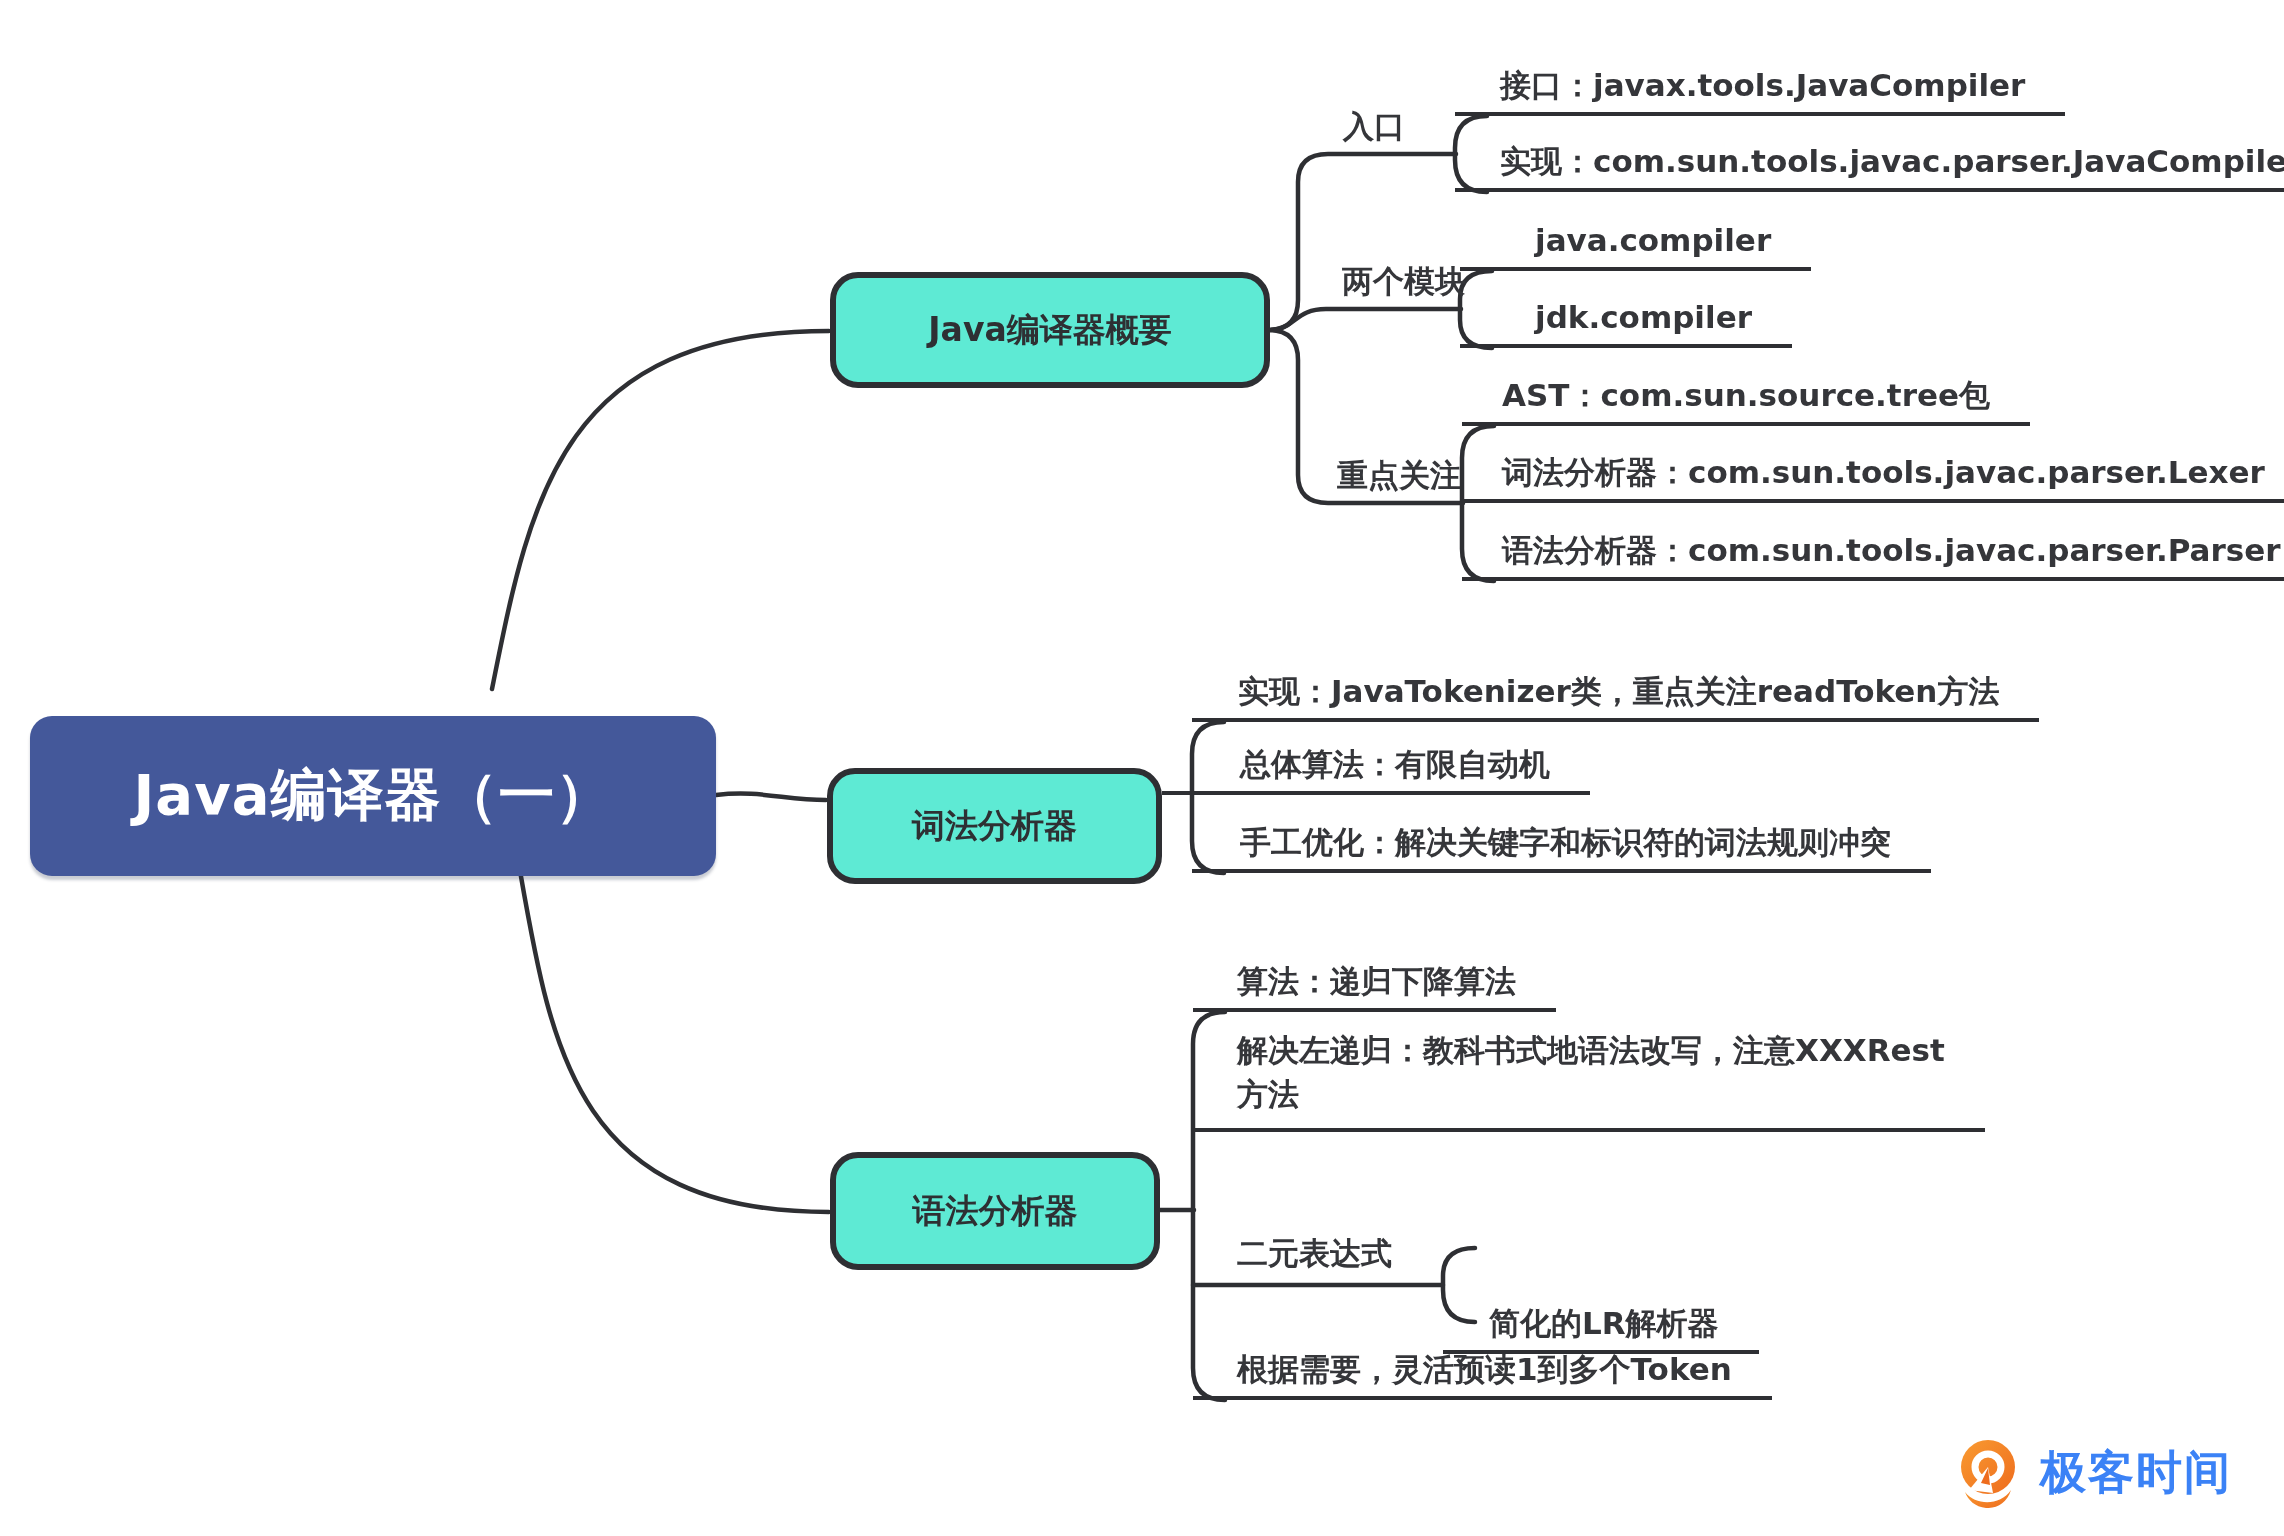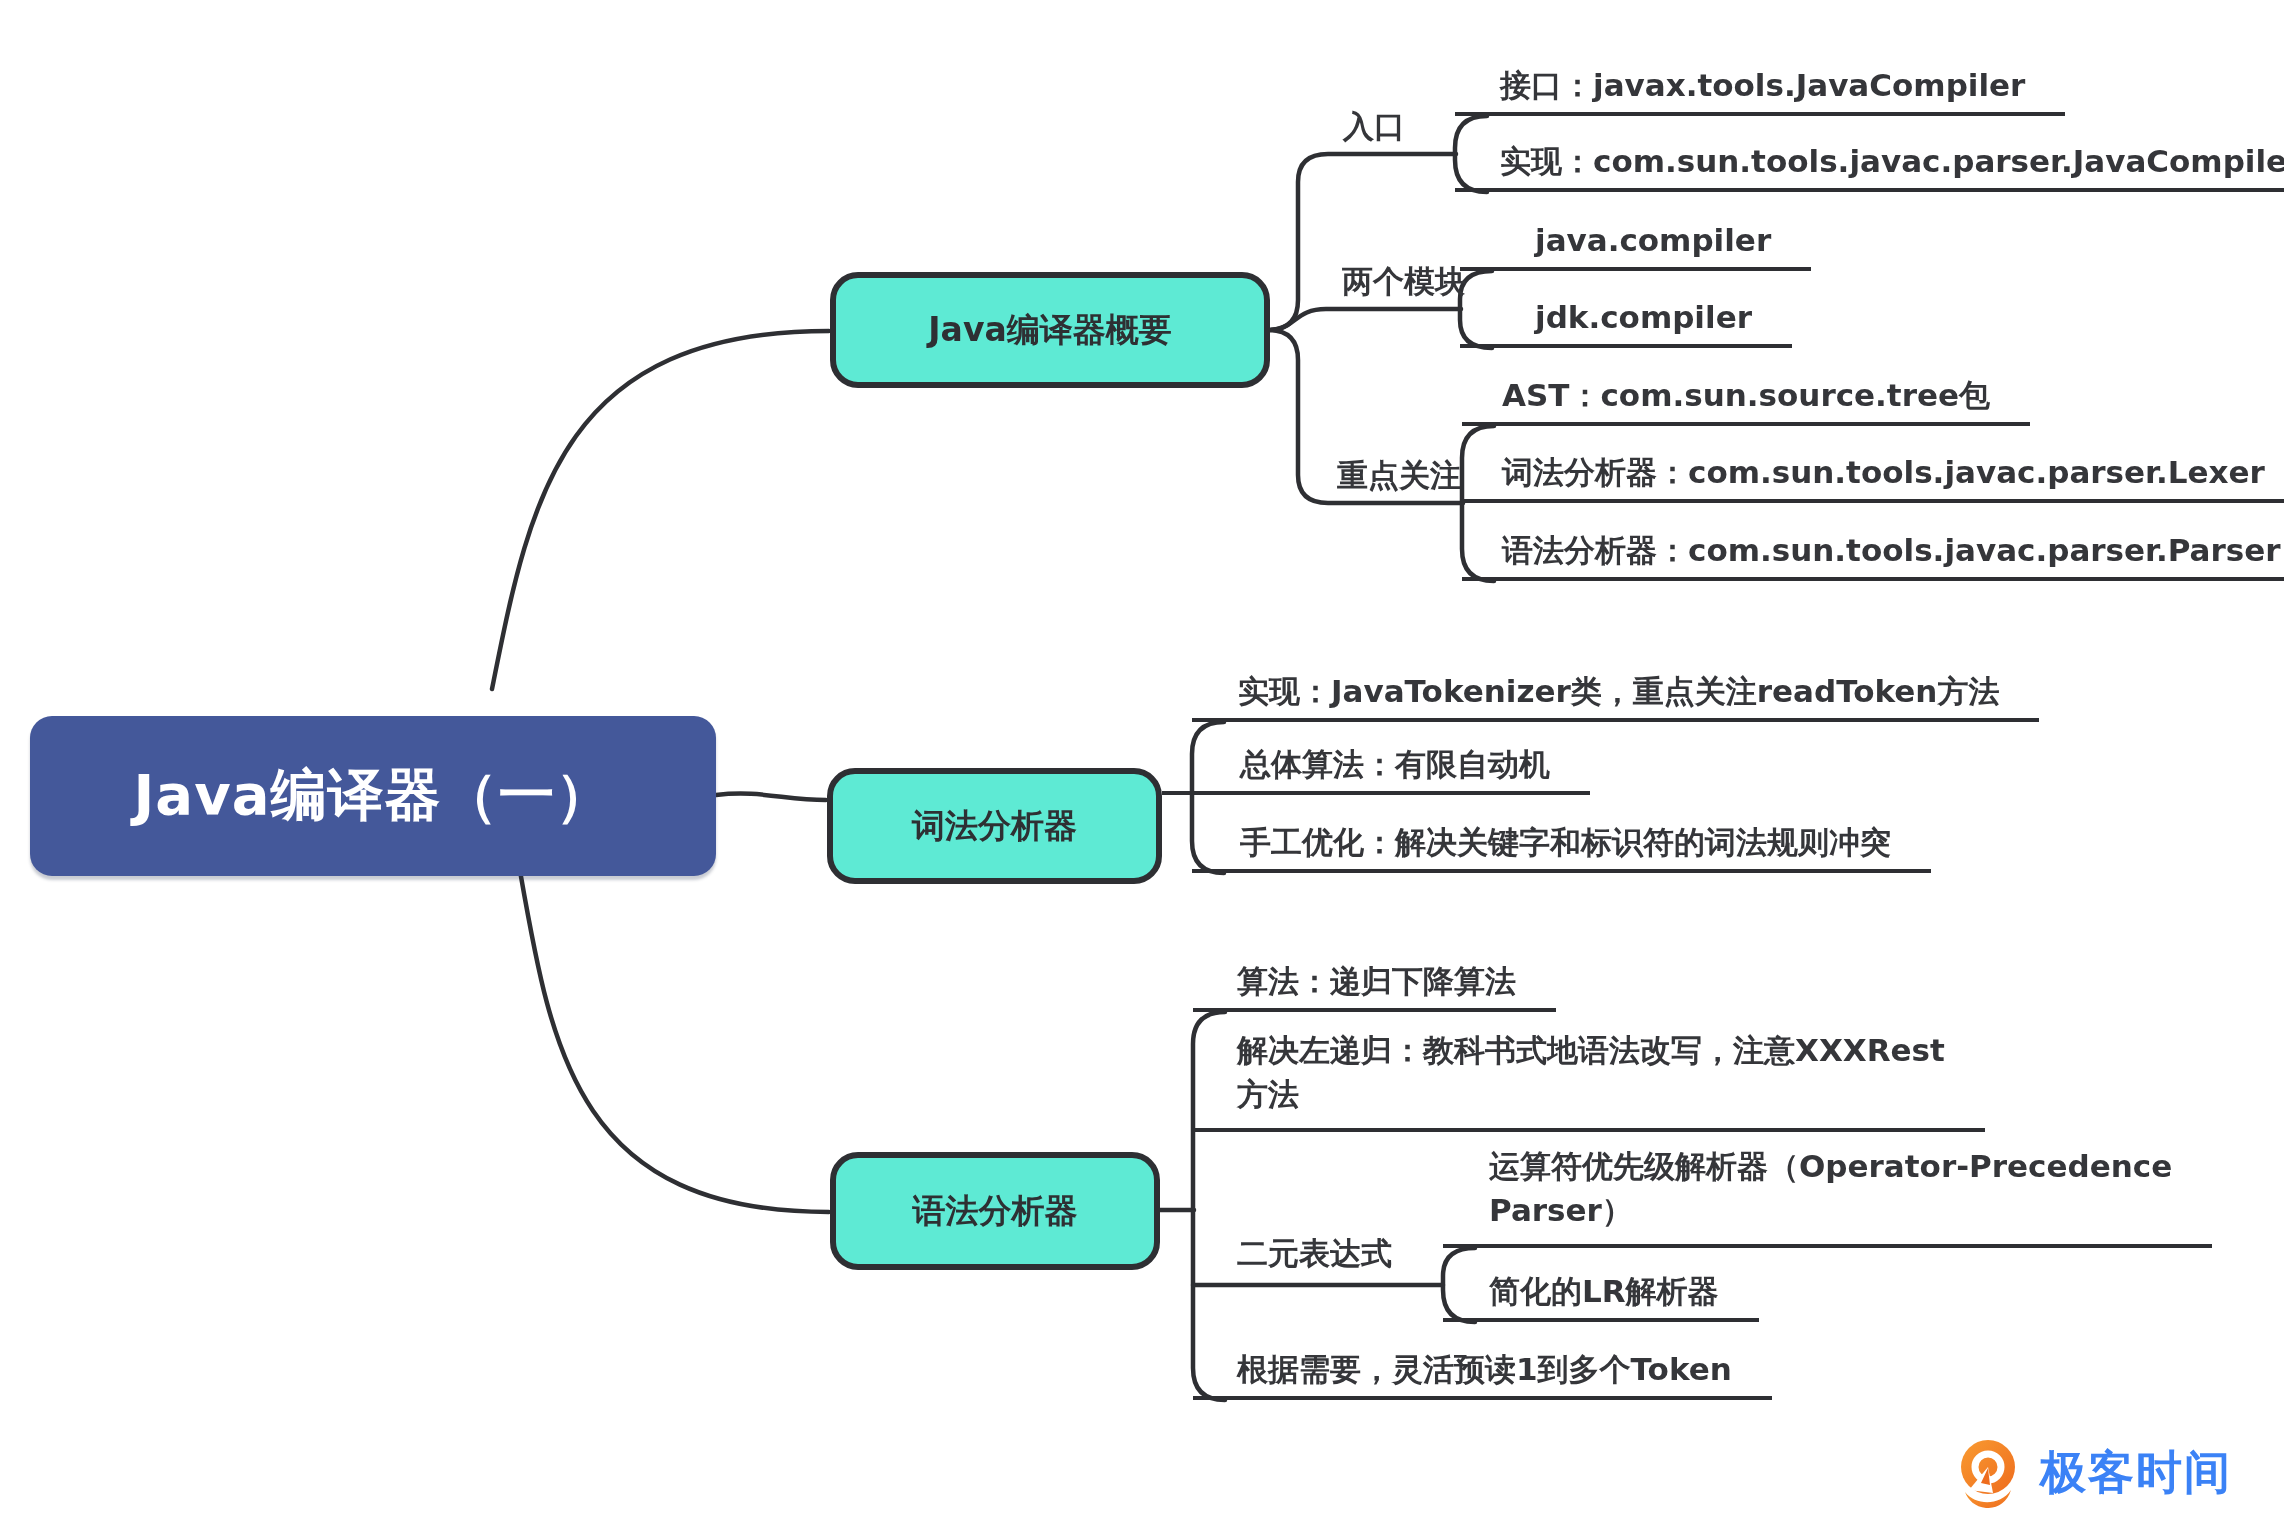--- a/index.html
+++ b/index.html
@@ -99,23 +99,21 @@
   <div class="row" style="left:1462px;top:445px;padding-left:40px;">词法分析器：com.sun.tools.javac.parser.Lexer</div>
   <div class="row" style="left:1462px;top:523px;padding-left:40px;">语法分析器：com.sun.tools.javac.parser.Parser</div>
 
   <div class="row" style="left:1192px;top:664px;padding-left:46px;">实现：JavaTokenizer类，重点关注readToken方法</div>
   <div class="row" style="left:1162px;top:737px;padding-left:78px;">总体算法：有限自动机</div>
   <div class="row" style="left:1192px;top:815px;padding-left:48px;">手工优化：解决关键字和标识符的词法规则冲突</div>
 
   <div class="row" style="left:1193px;top:954px;padding-left:44px;">算法：递归下降算法</div>
   <div class="row two-line" style="left:1193px;top:1028px;padding-left:44px;">解决左递归：教科书式地语法改写，注意XXXRest
 方法</div>
-  <div class="row two-line" style="left:1443px;top:1144px;padding-left:46px;">运算符优先级解析器（Operator-Precedence
-Parser）</div>
-  <div class="row" style="left:1443px;top:1264px;padding-left:46px;">简化的LR解析器</div>
+  <div class="row" style="left:1443px;top:1296px;padding-left:46px;">简化的LR解析器</div>
   <div class="row" style="left:1193px;top:1342px;padding-left:44px;">根据需要，灵活预读1到多个Token</div>
 
   <div id="logo">
     <svg width="64" height="70" viewBox="0 0 64 70">
       <defs>
         <linearGradient id="og" x1="0" y1="0" x2="1" y2="1">
           <stop offset="0" stop-color="#f99b31"></stop>
           <stop offset="1" stop-color="#ee6c1e"></stop>
         </linearGradient>
       </defs>

